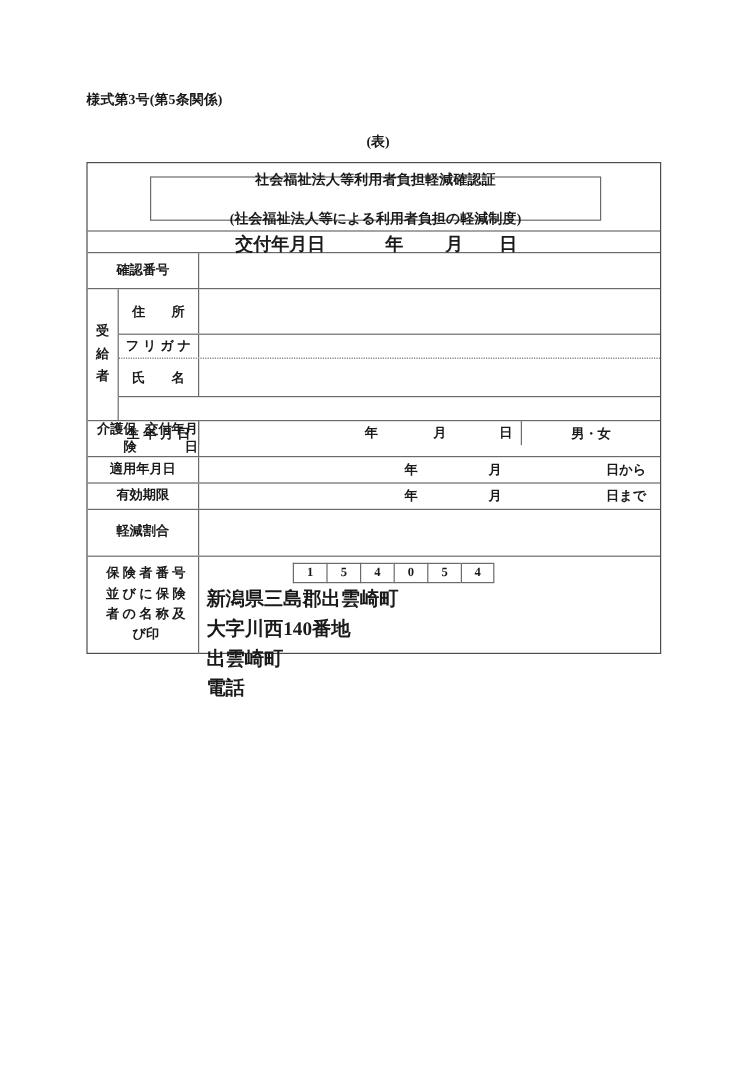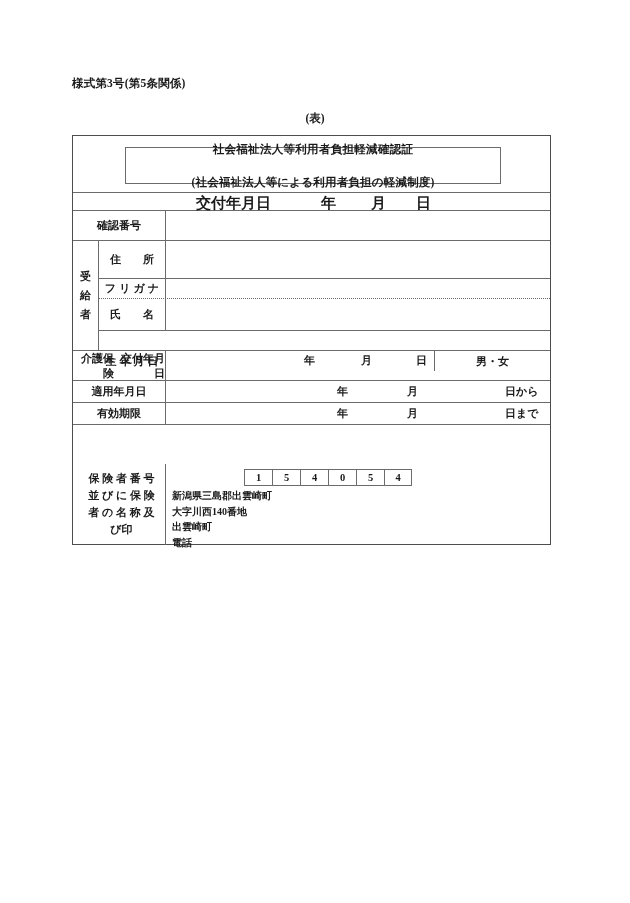--- a/index.html
+++ b/index.html
@@ -279,21 +279,21 @@
     justify-content: center;
     font-size: 10.5px;
     font-family: "Liberation Serif", "DejaVu Serif", serif;
   }
   .num-box:last-child { border-right: 1px solid #6b6b6b; }
 
   .insurer-addr {
     position: absolute;
     left: 6px;
     top: 24px;
-    font-size: 10px;
+    font-size: 16px;
     line-height: 1.55;
   }
   .insurer-addr span { display: block; white-space: nowrap; }
 </style>
 </head>
 <body>
 
 <div class="page">
 
   <div class="form-no">様式第3号(第5条関係)</div>
@@ -383,20 +383,24 @@
       <div class="cell-label">有効期限</div>
       <div class="cell-value">
         <div class="date-inner">
           <span class="date-y">年</span>
           <span class="date-m">月</span>
           <span class="date-suffix">日まで</span>
         </div>
       </div>
     </div>
 
+    <div class="row ratio-row">
+      <div class="cell-label">軽減割合</div>
+      <div class="cell-value"></div>
+    </div>
 
     <div class="row insurer-row last">
       <div class="cell-label insurer-label">
         <span>保 険 者 番 号</span>
         <span>並 び に 保 険</span>
         <span>者 の 名 称 及</span>
         <span>び印</span>
       </div>
       <div class="cell-value">
         <div class="num-boxes">

